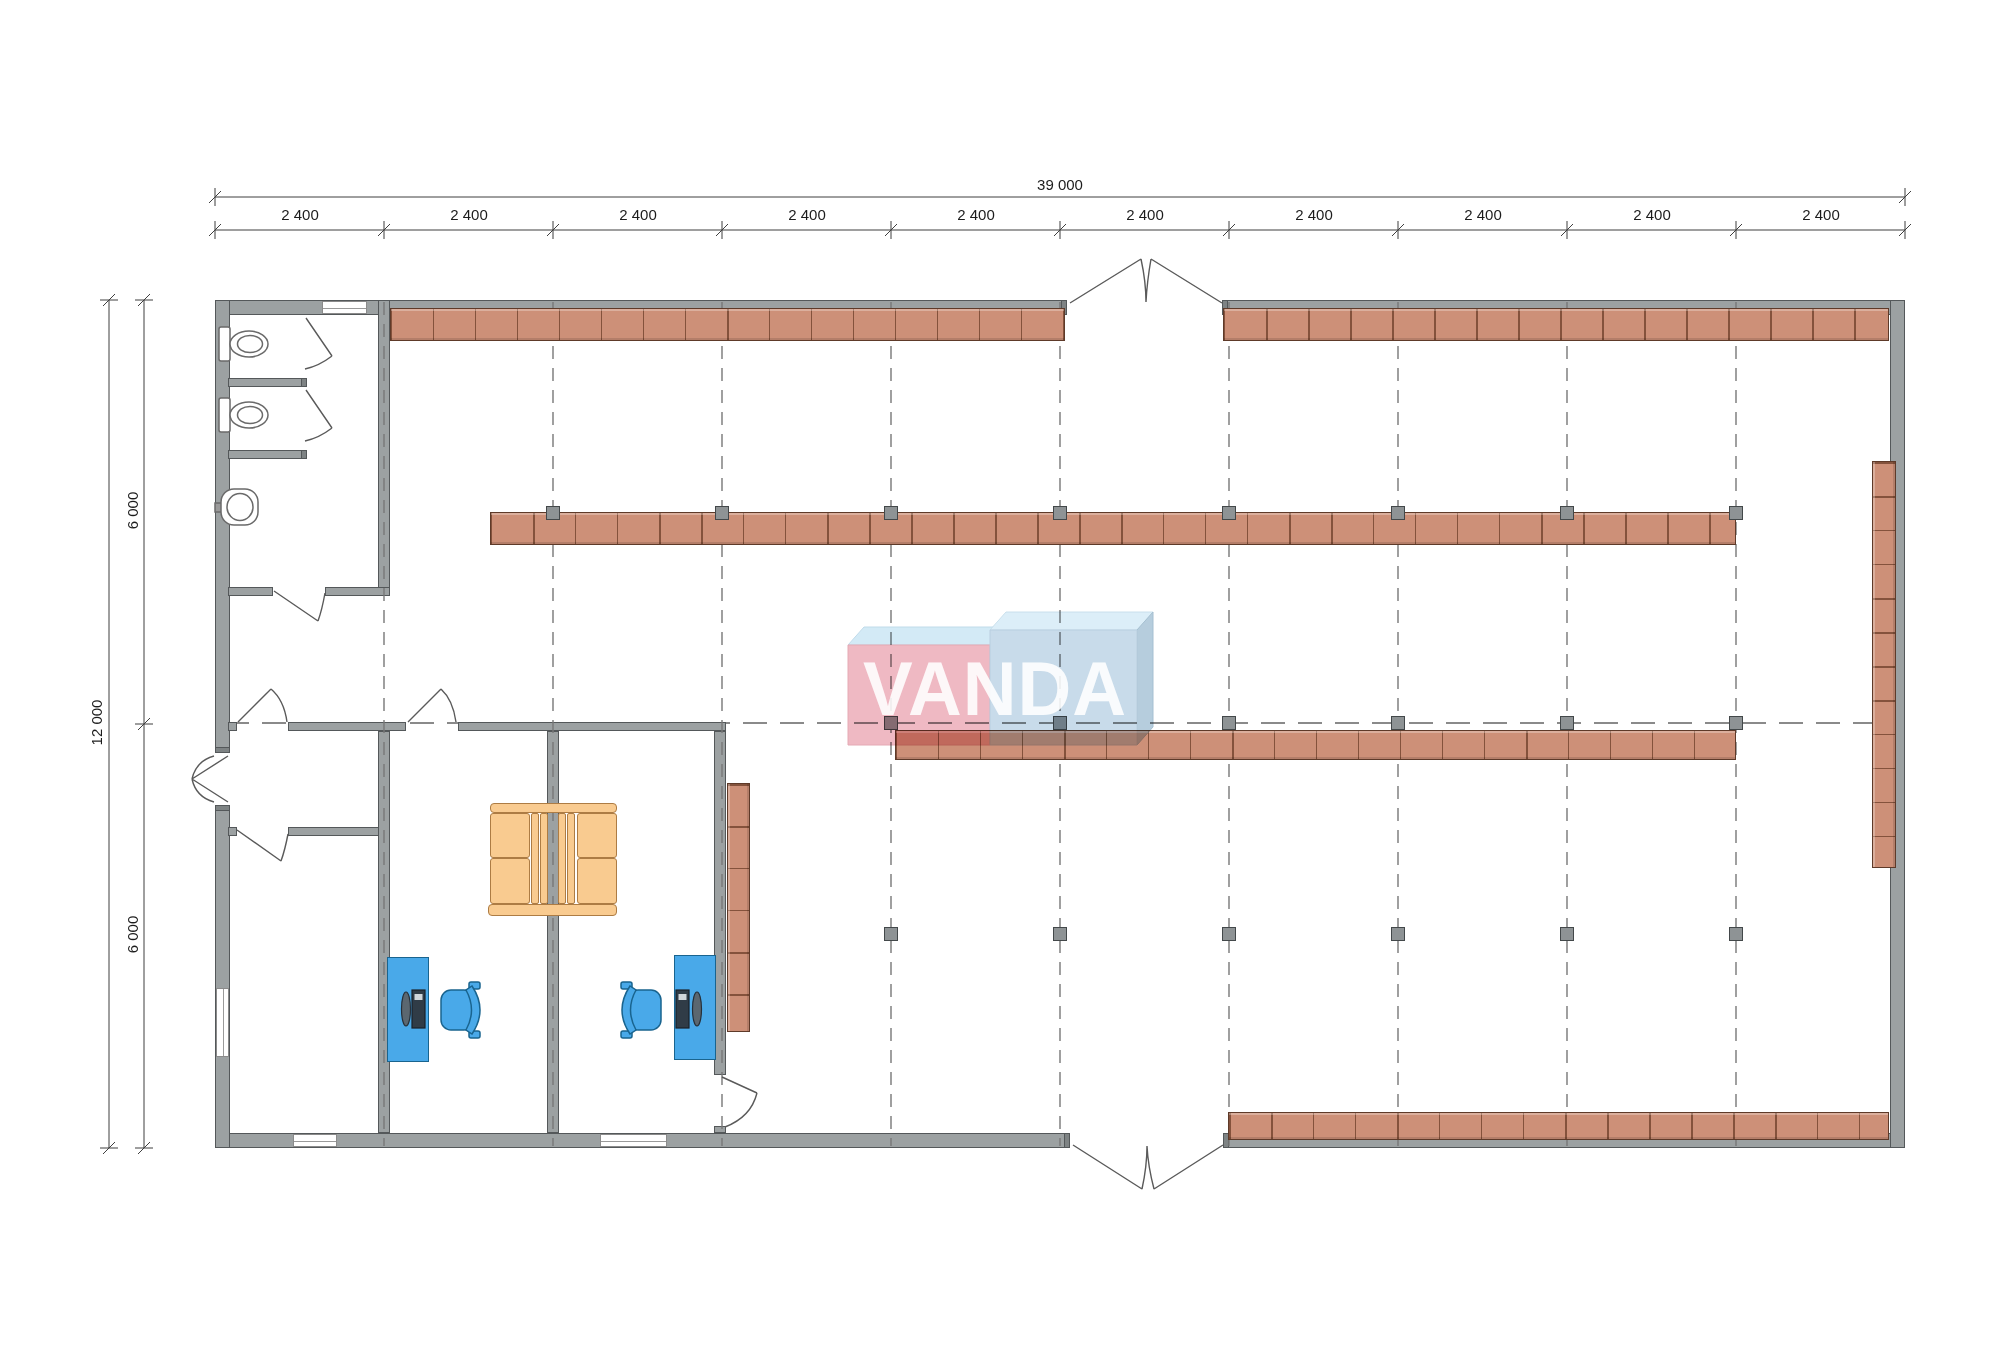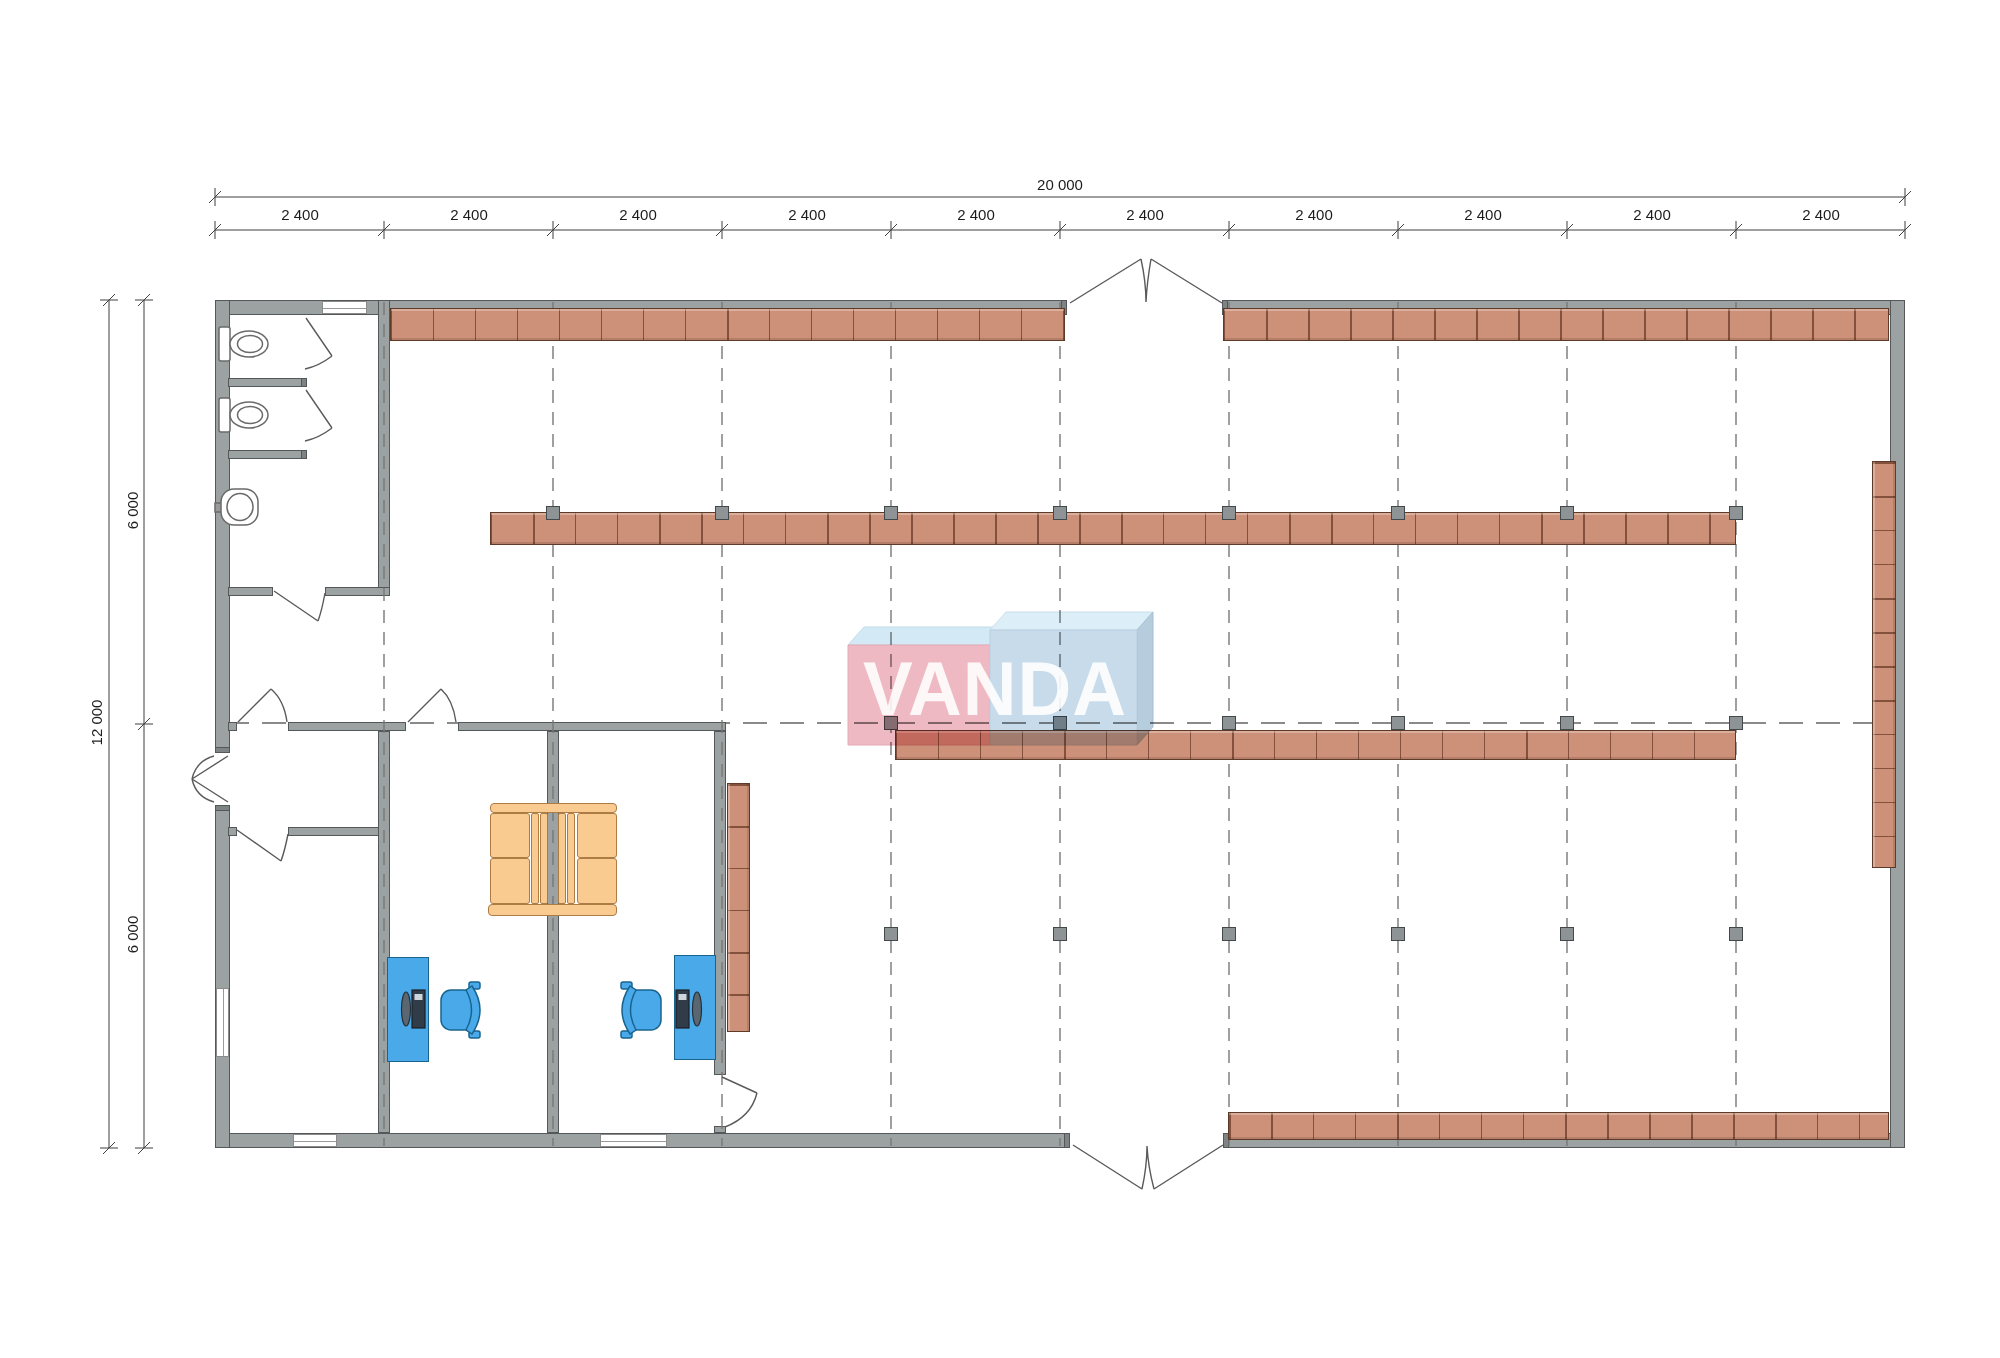--- a/index.html
+++ b/index.html
@@ -259,21 +259,21 @@
       <line x1="144" y1="300" x2="144" y2="1148"></line>
       <line x1="135" y1="300" x2="153" y2="300"></line>
         <line x1="138" y1="306" x2="150" y2="294"></line>
       <line x1="135" y1="724" x2="153" y2="724"></line>
         <line x1="138" y1="730" x2="150" y2="718"></line>
       <line x1="135" y1="1148" x2="153" y2="1148"></line>
         <line x1="138" y1="1154" x2="150" y2="1142"></line>
     </g>
   </svg>
 
-  <div class="dim-label" style="left:1010px;top:176px;width:100px">20 000</div>
+  <div class="dim-label" style="left:1010px;top:176px;width:100px">39 000</div>
 
   <div class="dim-label" style="left:260px;top:206px;width:80px">2 400</div>
   <div class="dim-label" style="left:429px;top:206px;width:80px">2 400</div>
   <div class="dim-label" style="left:598px;top:206px;width:80px">2 400</div>
   <div class="dim-label" style="left:767px;top:206px;width:80px">2 400</div>
   <div class="dim-label" style="left:936px;top:206px;width:80px">2 400</div>
   <div class="dim-label" style="left:1105px;top:206px;width:80px">2 400</div>
   <div class="dim-label" style="left:1274px;top:206px;width:80px">2 400</div>
   <div class="dim-label" style="left:1443px;top:206px;width:80px">2 400</div>
   <div class="dim-label" style="left:1612px;top:206px;width:80px">2 400</div>

